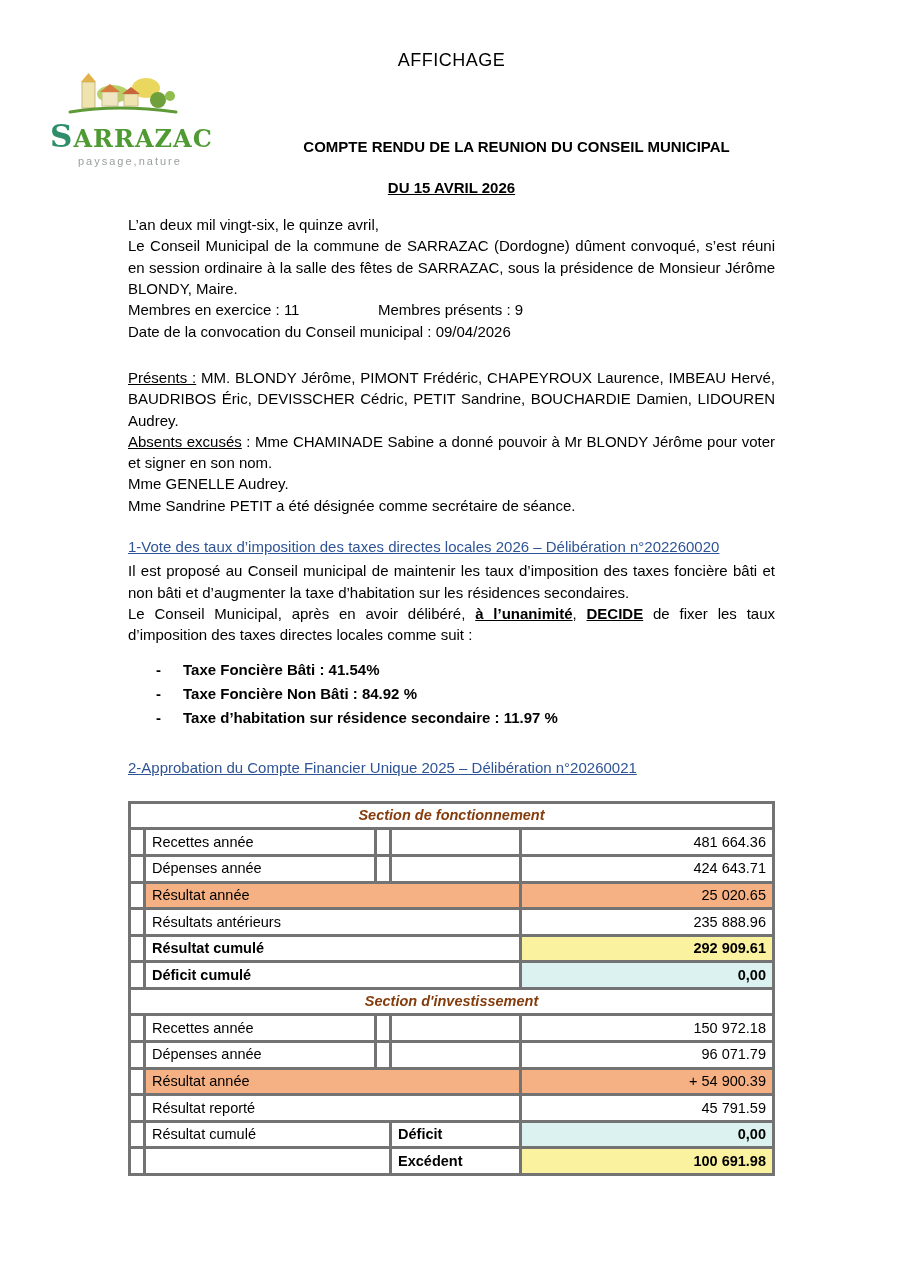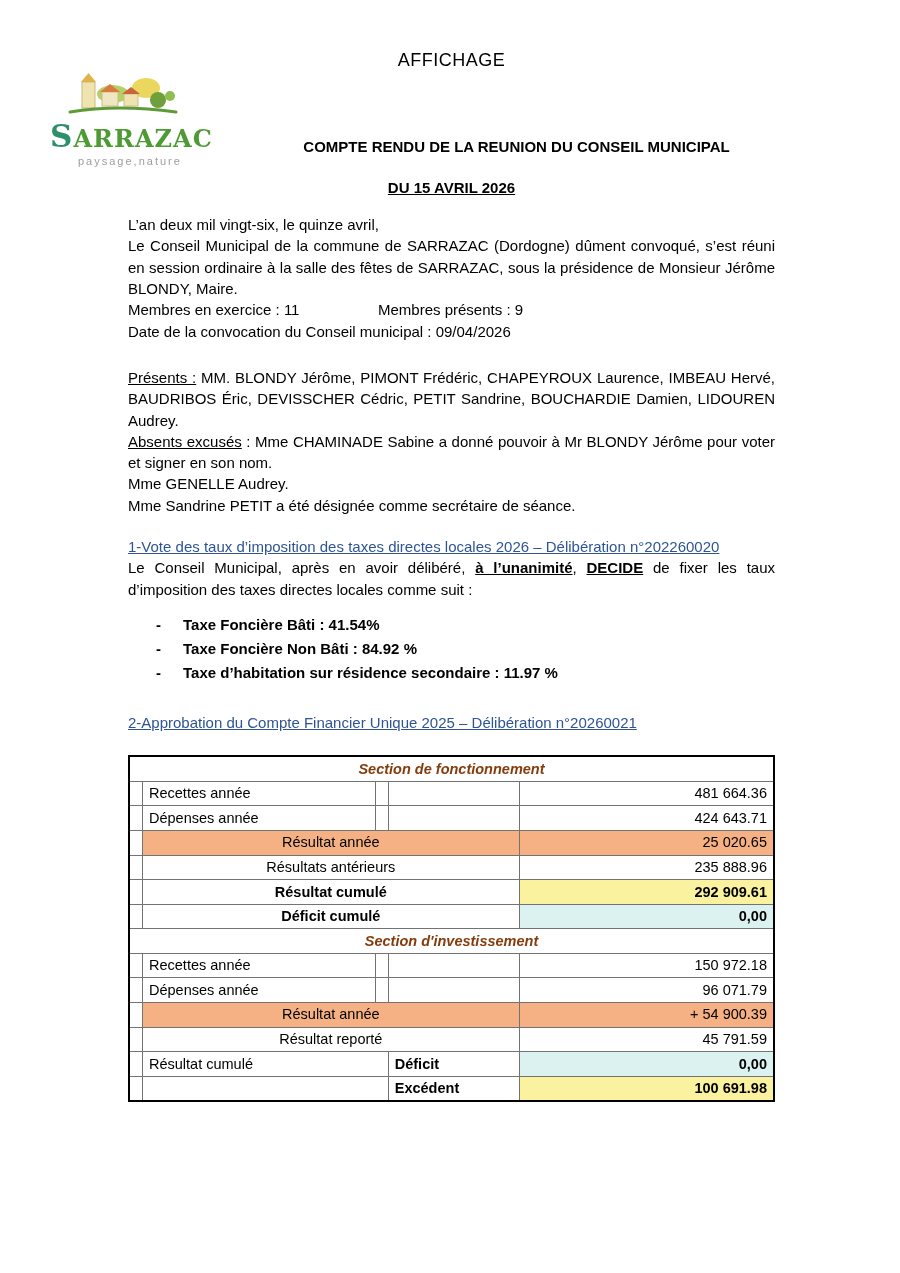--- a/index.html
+++ b/index.html
@@ -29,23 +29,23 @@
   .bu{font-weight:bold;text-decoration:underline;}
   .sec-heading{color:#2F5496;font-weight:normal;text-decoration:underline;text-align:justify;}
   .sec-heading.h1{margin-top:20px;}
   .sec-heading.h2{margin-top:27px;}
   .s1p1{margin-top:3px;}
   .bullets{margin-top:13px;}
   .bullet{display:flex;font-weight:bold;margin-left:28px;line-height:24px;}
   .bullet .dash{width:27px;}
   
   table.fin{border-collapse:collapse;width:647px;margin-top:22px;border:2px solid #000;font-size:14.5px;}
-  table.fin td{border:1px solid #737373;padding:1.5px 6px;height:20px;vertical-align:middle;}
+  table.fin td{border:3px solid #737373;padding:1.5px 6px;height:20px;vertical-align:middle;}
   td.sec-title{color:#843C0C;font-weight:bold;font-style:italic;text-align:center;}
-  td.right{text-align:center;}
+  td.right{text-align:left;}
   td.val{text-align:right;}
   td.bold{font-weight:bold;}
   td.orange{background:#F5B183;}
   td.yellow{background:#FBF2A0;}
   td.cyan{background:#DBF2F0;}
 </style>
 </head>
 <body>
 
 <div class="page">
@@ -85,20 +85,21 @@
 
   <div class="attendance">
     <p><span class="u">Présents :</span><span> MM. BLONDY Jérôme, PIMONT Frédéric, CHAPEYROUX Laurence, IMBEAU Hervé, BAUDRIBOS Éric, DEVISSCHER Cédric, PETIT Sandrine, BOUCHARDIE Damien, LIDOUREN Audrey.</span></p>
     <p><span class="u">Absents excusés</span><span> : Mme CHAMINADE Sabine a donné pouvoir à Mr BLONDY Jérôme pour voter et signer en son nom.</span></p>
     <p>Mme GENELLE Audrey.</p>
     <p>Mme Sandrine PETIT a été désignée comme secrétaire de séance.</p>
   </div>
 
   <div class="sec-heading h1">1-Vote des taux d’imposition des taxes directes locales 2026 – Délibération n°202260020</div>
 
+  <p class="s1p1">Il est proposé au Conseil municipal de maintenir les taux d’imposition des taxes foncière bâti et non bâti et d’augmenter la taxe d’habitation sur les résidences secondaires.</p>
   <p><span>Le Conseil Municipal, après en avoir délibéré, </span><span class="bu">à l’unanimité</span><span>, </span><span class="bu">DECIDE</span><span> de fixer les taux d’imposition des taxes directes locales comme suit :</span></p>
 
   <div class="bullets">
     <div class="bullet">
         <span class="dash">-</span>
         <span>Taxe Foncière Bâti : 41.54%</span>
       </div>
     <div class="bullet">
         <span class="dash">-</span>
         <span>Taxe Foncière Non Bâti :  84.92 %</span>

